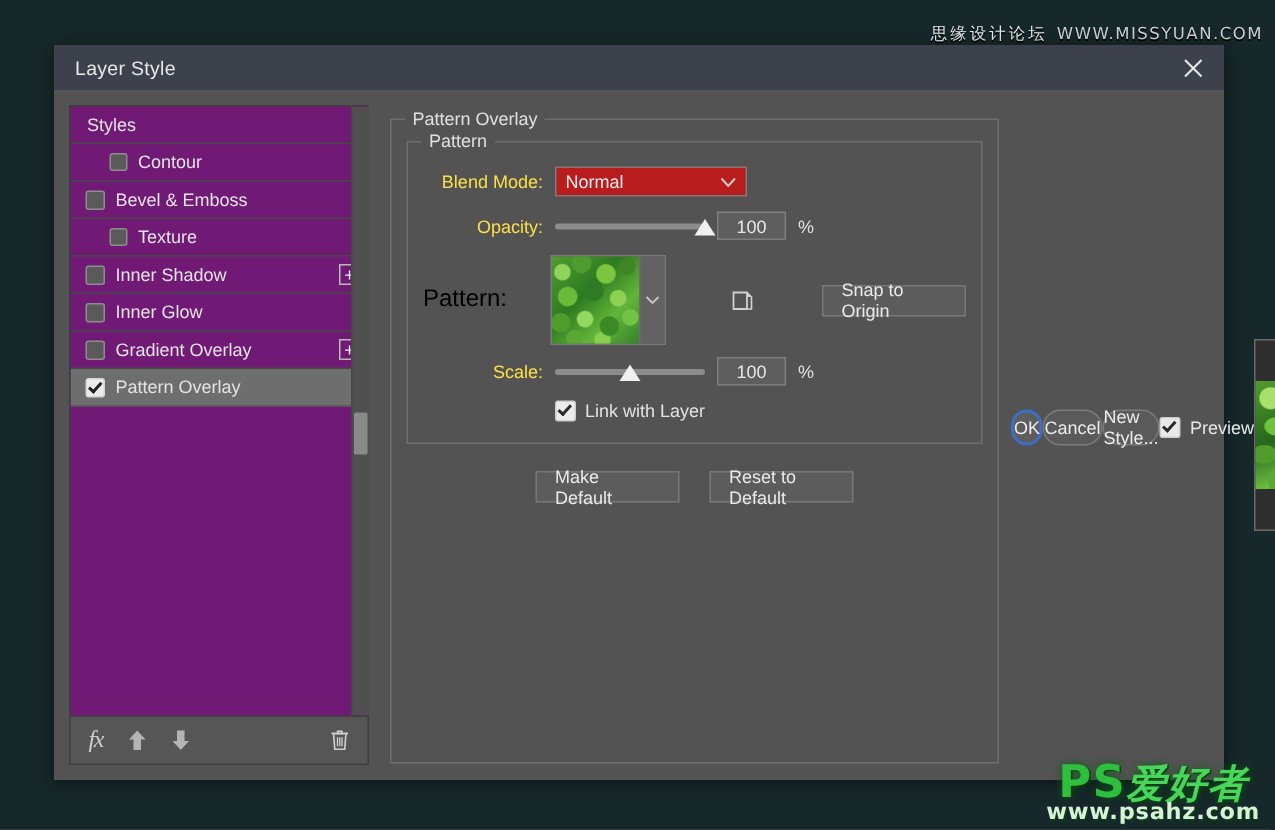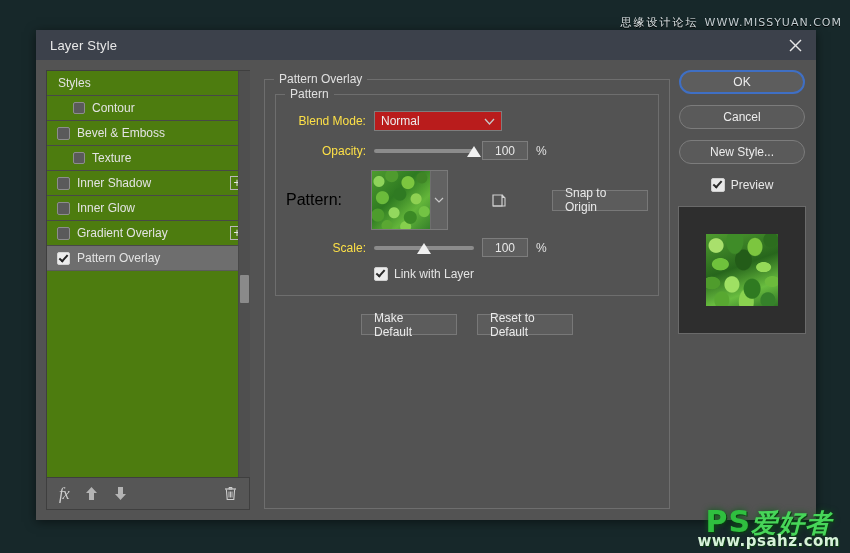--- a/index.html
+++ b/index.html
@@ -106,21 +106,21 @@
     width: 238px;
     position: relative;
     display: flex;
     flex-direction: column;
   }
   .styles-list-wrap {
     position: relative;
     flex: 1;
     border: 1px solid #3f3f3f;
     border-right: none;
-    background: #4d7c0f;
+    background: #701a75;
     overflow: hidden;
   }
   .styles-list { }
   .style-row {
     height: 25px;
     display: flex;
     align-items: center;
     border-bottom: 1px solid #484848;
     font-size: 12px;
     color: #e3e3e3;
@@ -444,21 +444,20 @@
     gap: 20px;
     margin-top: 18px;
   }
   .default-btns .btn { width: 96px; }
 
   
   .right-col {
     width: 132px;
     padding-top: 0;
     display: flex;
-    flex-direction: column;
     align-items: center;
   }
   .rbtn {
     width: 126px;
     height: 24px;
     border-radius: 12px;
     background: #5a5a5a;
     border: 1px solid #7c7c7c;
     color: #ececec;
     font-size: 12px;

